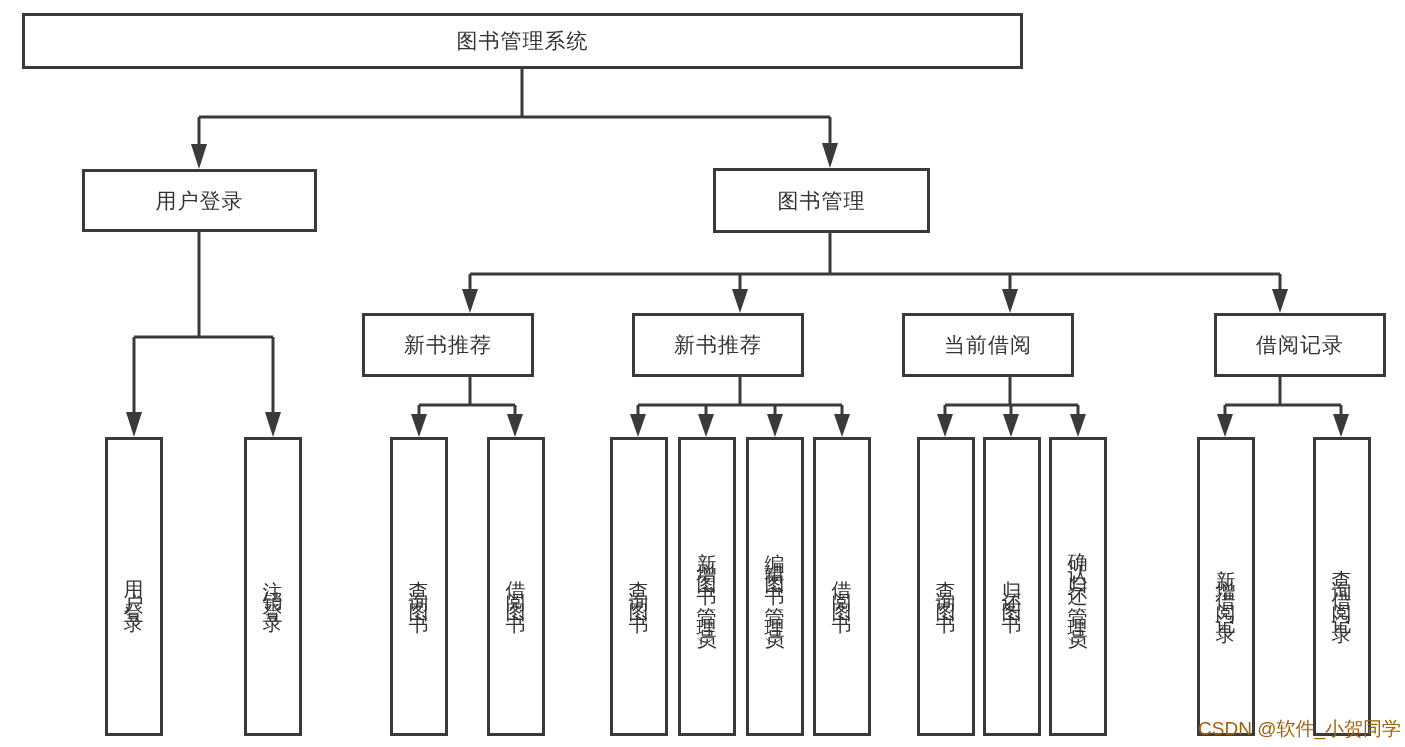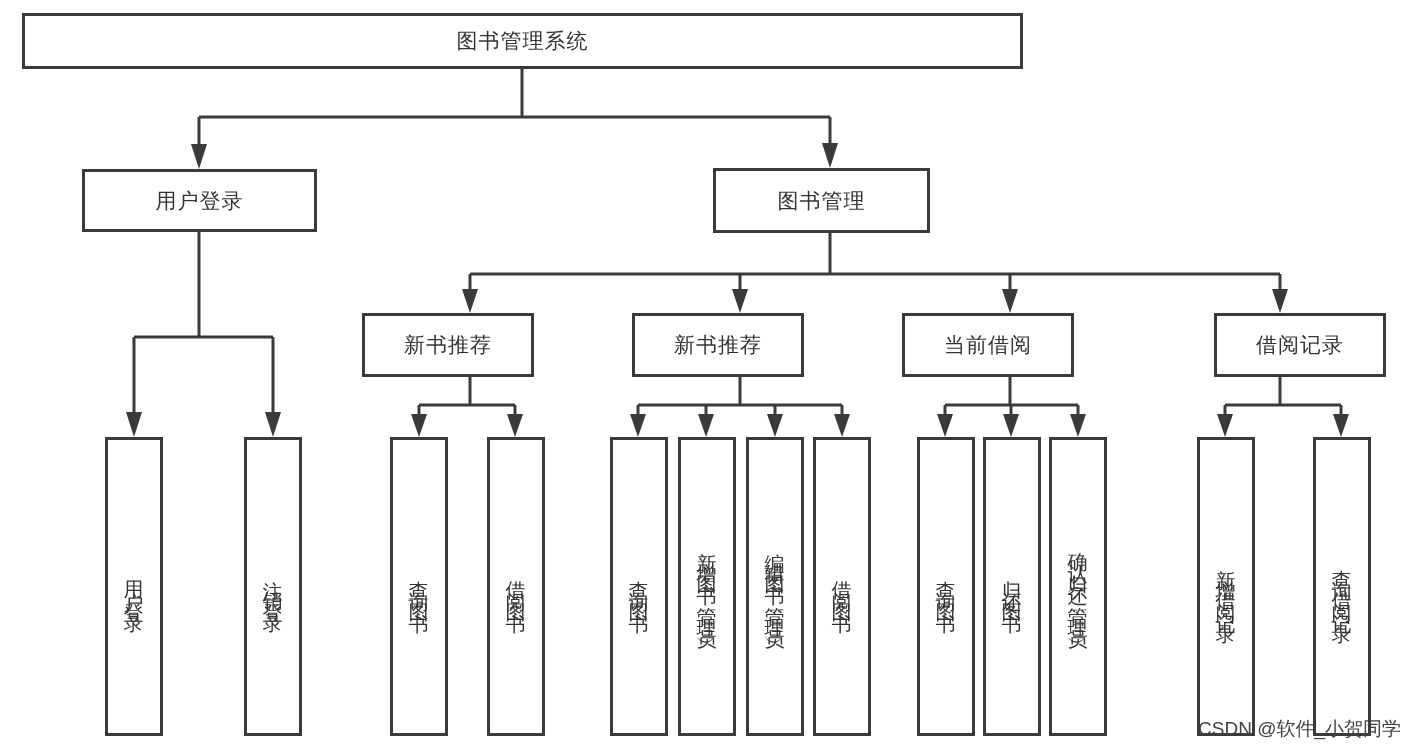--- a/index.html
+++ b/index.html
@@ -65,21 +65,21 @@
   .v9  { left: 917px; }
   .v10 { left: 983px; }
   .v11 { left: 1049px; }
   .v12 { left: 1197px; }
   .v13 { left: 1313px; }
   #watermark {
     position: absolute;
     right: 4px;
     top: 716px;
     font-size: 19px;
-    color: #404040;
+    color: #a16207;
     z-index: 3;
     white-space: nowrap;
   }
 </style>
 </head>
 <body>
 
 <div id="canvas">
 
   <svg id="connectors" viewBox="0 0 1405 747" xmlns="http://www.w3.org/2000/svg">

